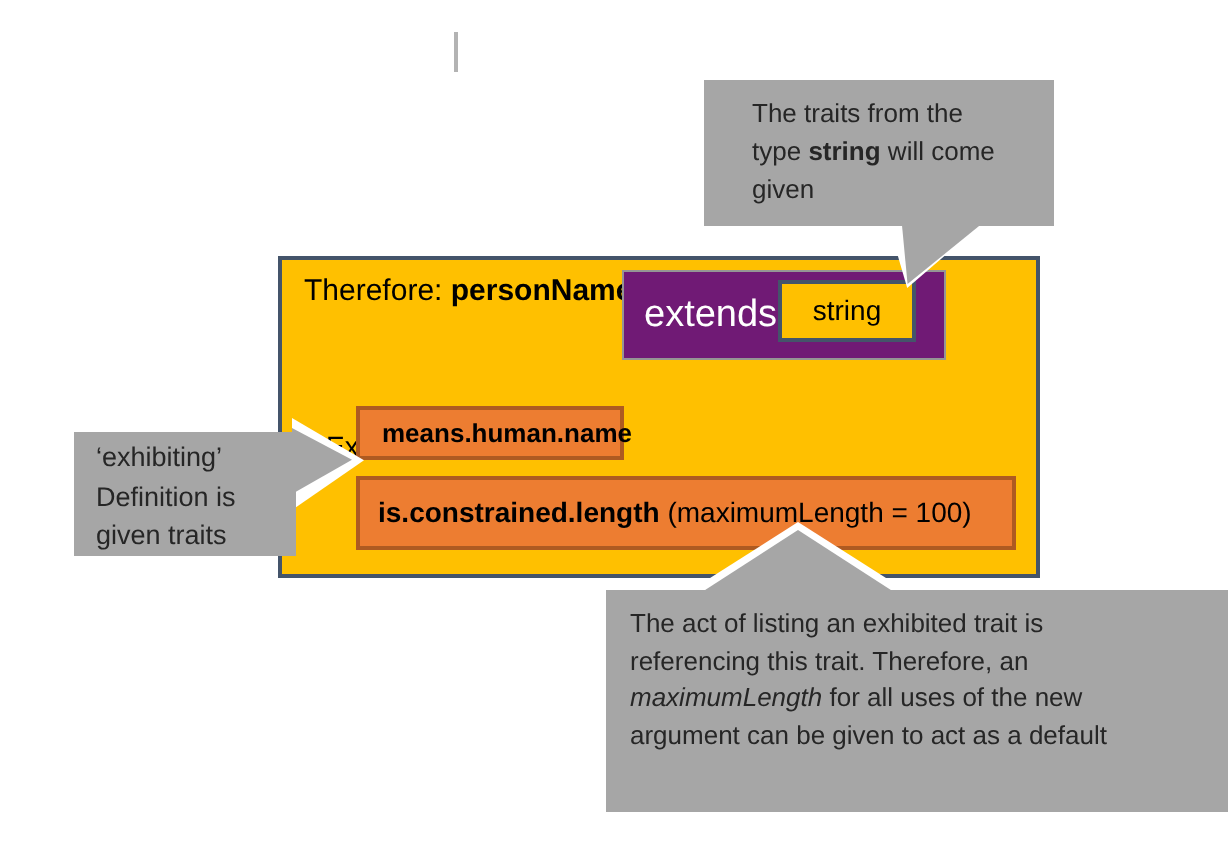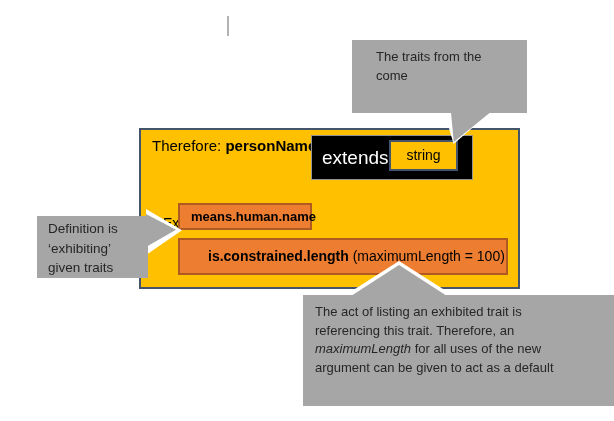--- a/index.html
+++ b/index.html
@@ -29,45 +29,46 @@
   .t-bot-g{left:351px;top:265px;width:96px;height:31px;background:#a6a6a6;clip-path:polygon(50% 0%,0% 100%,100% 100%);}
   
   .main-box{
     left:139px;top:128px;width:381px;height:161px;box-sizing:border-box;
     background:#ffc000;border:2px solid #44546a;z-index:1;
   }
   .title{position:absolute;left:11px;top:7px;font-size:15px;color:#000;white-space:nowrap;}
   .exhibits{position:absolute;left:22px;top:49px;font-size:14px;color:#000;margin-top:36px;}
   .extends-box{
     position:absolute;left:170px;top:5px;width:162px;height:45px;box-sizing:border-box;
-    background:#000000;border:1px solid #959595;
+    background:#701a75;border:1px solid #959595;
   }
   .extends-label{position:absolute;left:10px;top:0;height:43px;line-height:43px;font-size:19px;color:#ffffff;}
   .string-box{
     position:absolute;left:77px;top:4px;width:69px;height:31px;box-sizing:border-box;
     background:#ffc000;border:2px solid #44546a;text-align:center;
   }
   .string-box span{line-height:27px;font-size:14px;color:#000;}
   .trait{
     position:absolute;left:37px;box-sizing:border-box;background:#ed7d31;border:2px solid #ae5a21;
     color:#000;white-space:nowrap;
   }
   .trait-1{top:73px;width:134px;height:27px;line-height:23px;font-size:13px;padding-left:11px;}
-  .trait-2{top:108px;width:330px;height:37px;line-height:33px;font-size:14px;padding-left:28px;}
+  .trait-2{top:108px;width:330px;height:37px;line-height:33px;font-size:14px;padding-left:9px;}
 </style>
 </head>
 <body>
 
 <div class="stage">
 
   <div class="abs stray"></div>
 
   <div class="abs callout co-top">
     <div class="ln">The traits from the</div>
-    <div class="ln">come</div>
+    <div class="ln"><span>type </span><span class="b">string</span><span> will come</span></div>
+    <div class="ln">given</div>
   </div>
   <div class="abs tail-bg t-top-w"></div>
   <div class="abs tail t-top-g"></div>
 
   <div class="abs main-box">
     <div class="title"><span>Therefore: </span><span class="b">personName</span></div>
 
     <div class="extends-box">
       <span class="extends-label">extends</span>
       <div class="string-box">
@@ -78,22 +79,22 @@
     <div class="exhibits">Exhibits</div>
 
     <div class="trait trait-1 b">means.human.name</div>
 
     <div class="trait trait-2"><span class="b">is.constrained.length</span><span> (maximumLength = 100)</span></div>
   </div>
 
   <div class="abs tail-bg t-left-w"></div>
   <div class="abs tail t-left-g"></div>
   <div class="abs callout co-left">
+    <div class="ln">‘exhibiting’</div>
     <div class="ln">Definition is</div>
-    <div class="ln">‘exhibiting’</div>
     <div class="ln">given traits</div>
   </div>
 
   <div class="abs tail-bg t-bot-w"></div>
   <div class="abs tail t-bot-g"></div>
   <div class="abs callout co-bottom">
     <div class="ln">The act of listing an exhibited trait is</div>
     <div class="ln">referencing this trait. Therefore, an</div>
     <div class="ln"><span class="i">maximumLength</span><span> for all uses of the new</span></div>
     <div class="ln">argument can be given to act as a default</div>

